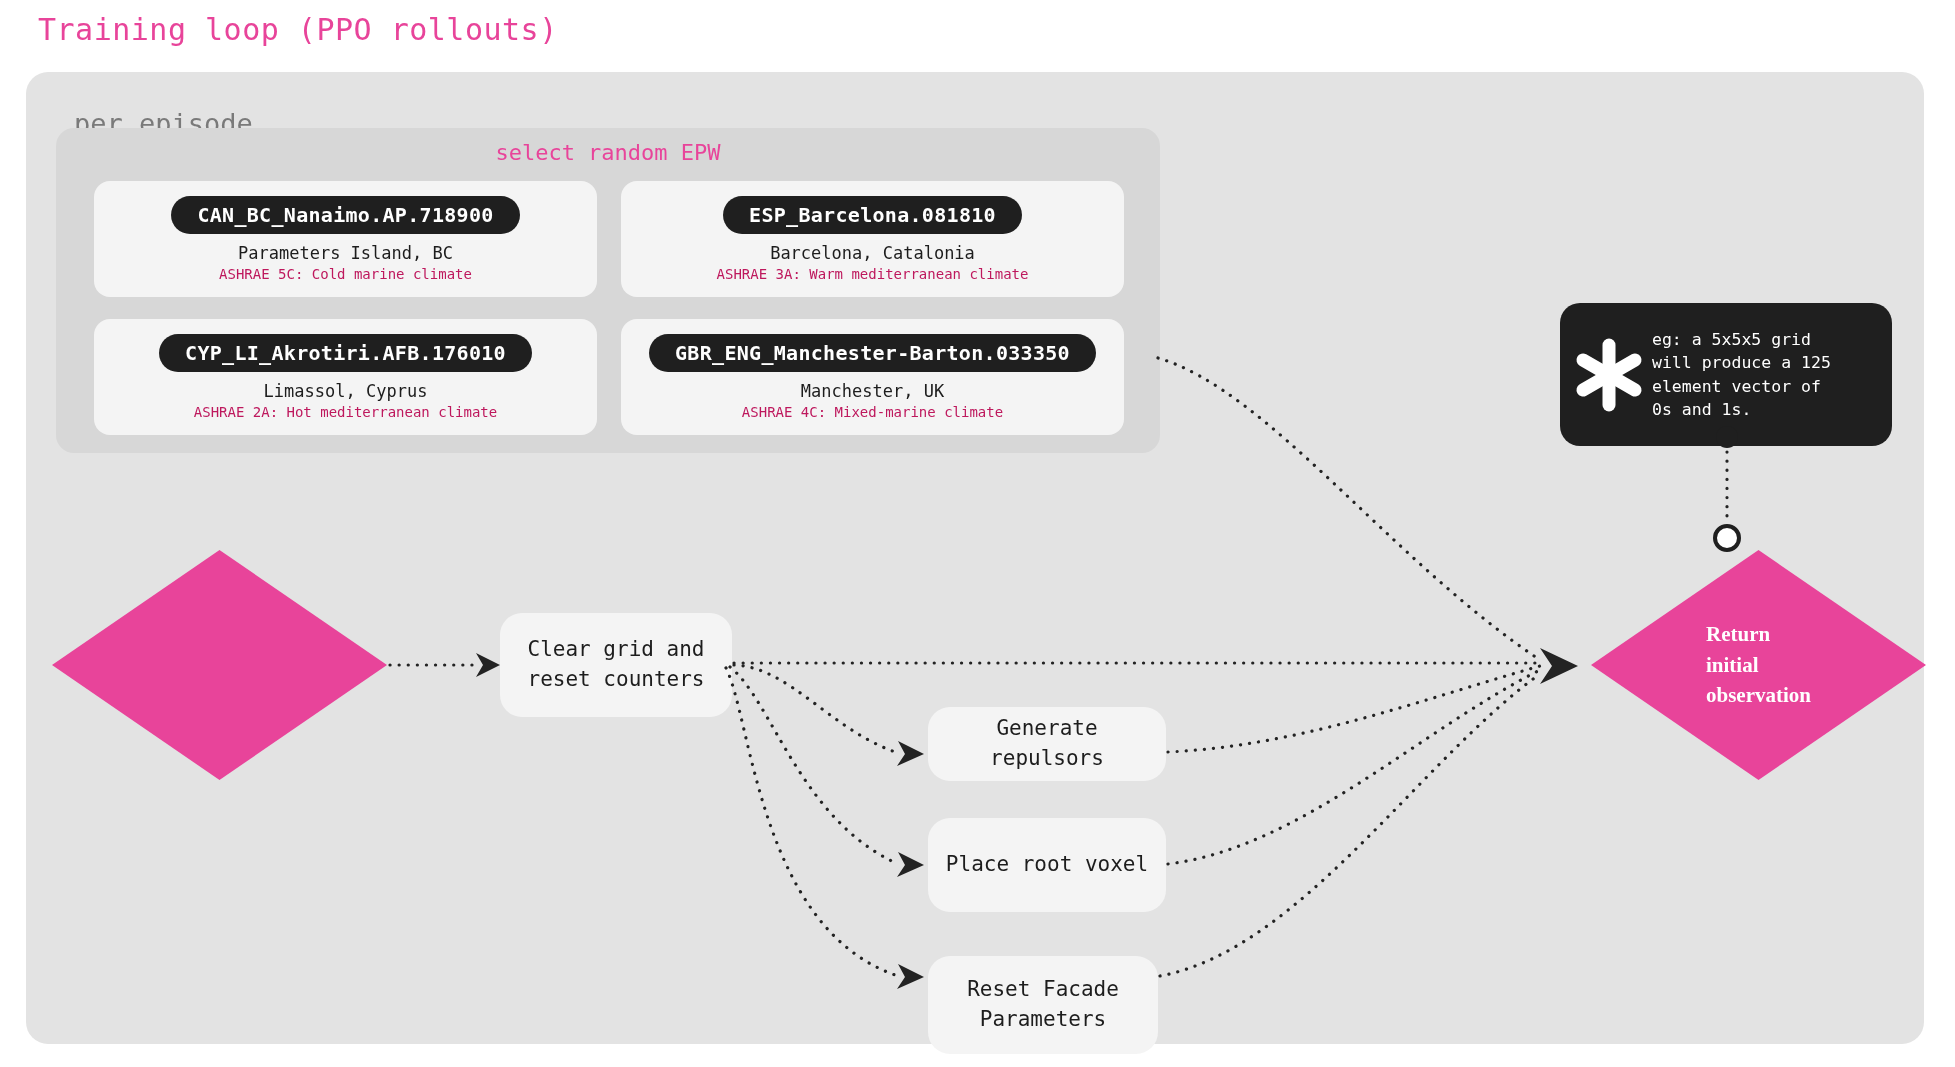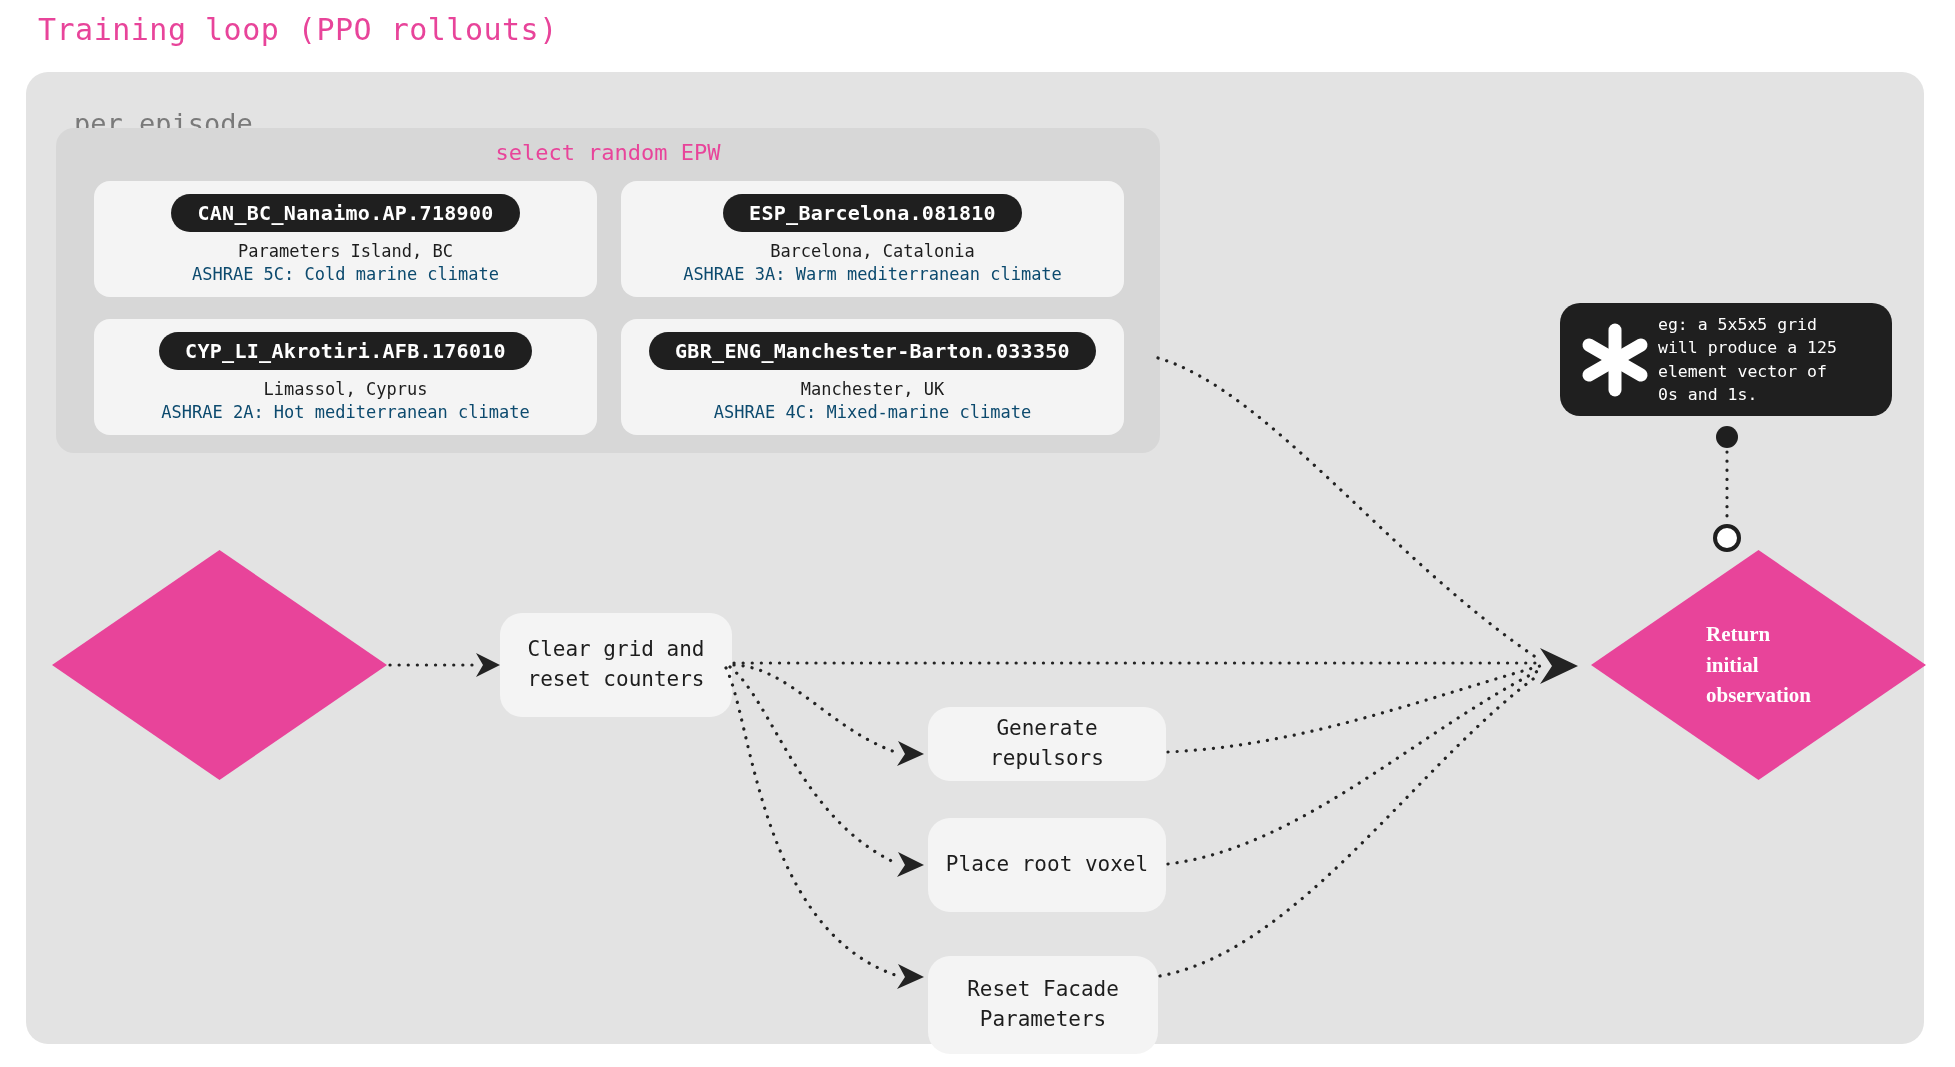--- a/index.html
+++ b/index.html
@@ -105,37 +105,37 @@
     letter-spacing: 0.3px;
   }
   .epw-loc {
     margin-top: 9px;
     font-size: 17px;
     color: #1d1d1d;
     white-space: nowrap;
   }
   .epw-climate {
     margin-top: 3px;
-    font-size: 17px;
-    color: #0c4a6e;
+    font-size: 14px;
+    color: #be185d;
     white-space: nowrap;
   }
 
   
   .note-box {
     position: absolute;
     left: 1560px;
     top: 303px;
     width: 332px;
-    height: 113px;
+    height: 143px;
     background: #1f1f1f;
     border-radius: 20px;
     display: flex;
     align-items: center;
-    padding: 0 16px 0 16px;
+    padding: 0 16px 0 10px;
     box-sizing: border-box;
   }
   .note-asterisk {
     flex: 0 0 auto;
     width: 78px;
     height: 78px;
     display: flex;
     align-items: center;
     justify-content: center;
   }

